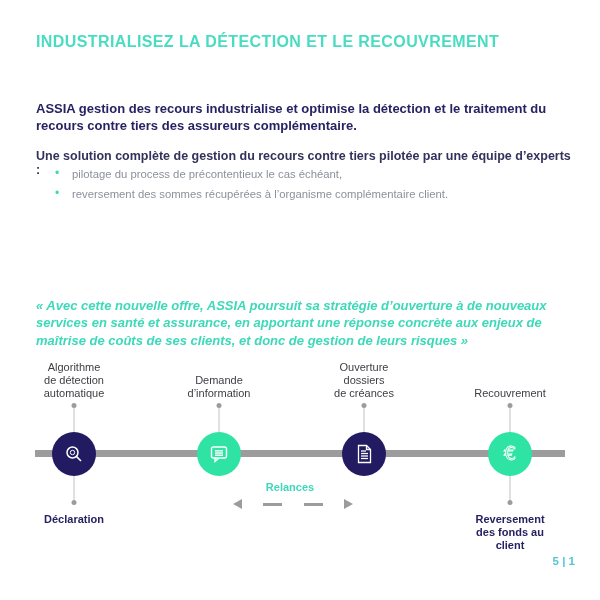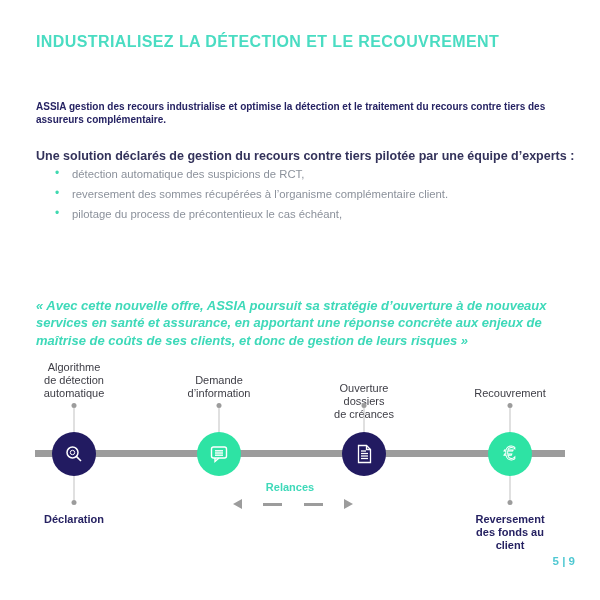--- a/index.html
+++ b/index.html
@@ -13,21 +13,21 @@
     white-space:nowrap;
   }
   .title2 {
     position:absolute; left:36px; top:57px; margin:0;
     font-size:21.5px; font-weight:700; letter-spacing:0.2px; color:#221E62;
     white-space:nowrap;
   }
   .title2 .slashes { color:#2EC4A8; font-weight:700; }
   .intro {
     position:absolute; left:36px; top:100px; width:540px; margin:0;
-    font-size:10px; font-weight:700; color:#262363; line-height:1.32;
+    font-size:13px; font-weight:700; color:#262363; line-height:1.32;
   }
   .solution {
     position:absolute; left:36px; top:149px; width:540px; margin:0;
     font-size:12.5px; font-weight:700; color:#33325A;
   }
   .bullets {
     position:absolute; left:55px; top:168px; width:510px;
     margin:0; padding:0; list-style:none;
   }
   .bullets li {
@@ -94,38 +94,37 @@
 </style>
 </head>
 <body>
 
 <div class="page">
 
   <h1 class="title1">INDUSTRIALISEZ LA DÉTECTION ET LE RECOUVREMENT</h1>
 
   <p class="intro">ASSIA gestion des recours industrialise et optimise la détection et le traitement du recours contre tiers des assureurs complémentaire.</p>
 
-  <p class="solution">Une solution déclarés de gestion du recours contre tiers pilotée par une équipe d’experts :</p>
+  <p class="solution">Une solution complète de gestion du recours contre tiers pilotée par une équipe d’experts :</p>
 
   <ul class="bullets">
-    <li>détection automatique des suspicions de RCT,</li>
+    <li>pilotage du process de précontentieux le cas échéant,</li>
     <li>reversement des sommes récupérées à l’organisme complémentaire client.</li>
-    <li>pilotage du process de précontentieux le cas échéant,</li>
   </ul>
 
   <p class="quote">« Avec cette nouvelle offre, ASSIA poursuit sa stratégie d’ouverture à de nouveaux services en santé et assurance, en apportant une réponse concrète aux enjeux de maîtrise de coûts de ses clients, et donc de gestion de leurs risques »</p>
 
   <div>
 
     <div class="tl-label" style="left:74px; top:361px;">Algorithme
 de détection
 automatique</div>
     <div class="tl-label" style="left:219px; top:374px;">Demande
 d’information</div>
-    <div class="tl-label" style="left:364px; top:382px;">Ouverture
+    <div class="tl-label" style="left:364px; top:361px;">Ouverture
 dossiers
 de créances</div>
     <div class="tl-label" style="left:510px; top:387px;">Recouvrement</div>
 
     <div class="tl-dot" style="left:74px;  top:403px;"></div>
     <div class="tl-dot" style="left:219px; top:403px;"></div>
     <div class="tl-dot" style="left:364px; top:403px;"></div>
     <div class="tl-dot" style="left:510px; top:403px;"></div>
     <div class="tl-vline" style="left:74px;  top:408px; height:24px;"></div>
     <div class="tl-vline" style="left:219px; top:408px; height:24px;"></div>
@@ -186,15 +185,15 @@
       <span class="arr-dash"></span>
       <span class="arr-head-right"></span>
     </div>
 
     <div class="tl-below" style="left:74px; top:513px;">Déclaration</div>
     <div class="tl-below" style="left:510px; top:513px;">Reversement
 des fonds au client</div>
 
   </div>
 
-  <div class="page-number">5 | 9</div>
+  <div class="page-number">5 | 1</div>
 
 </div>
 
 </body></html>

